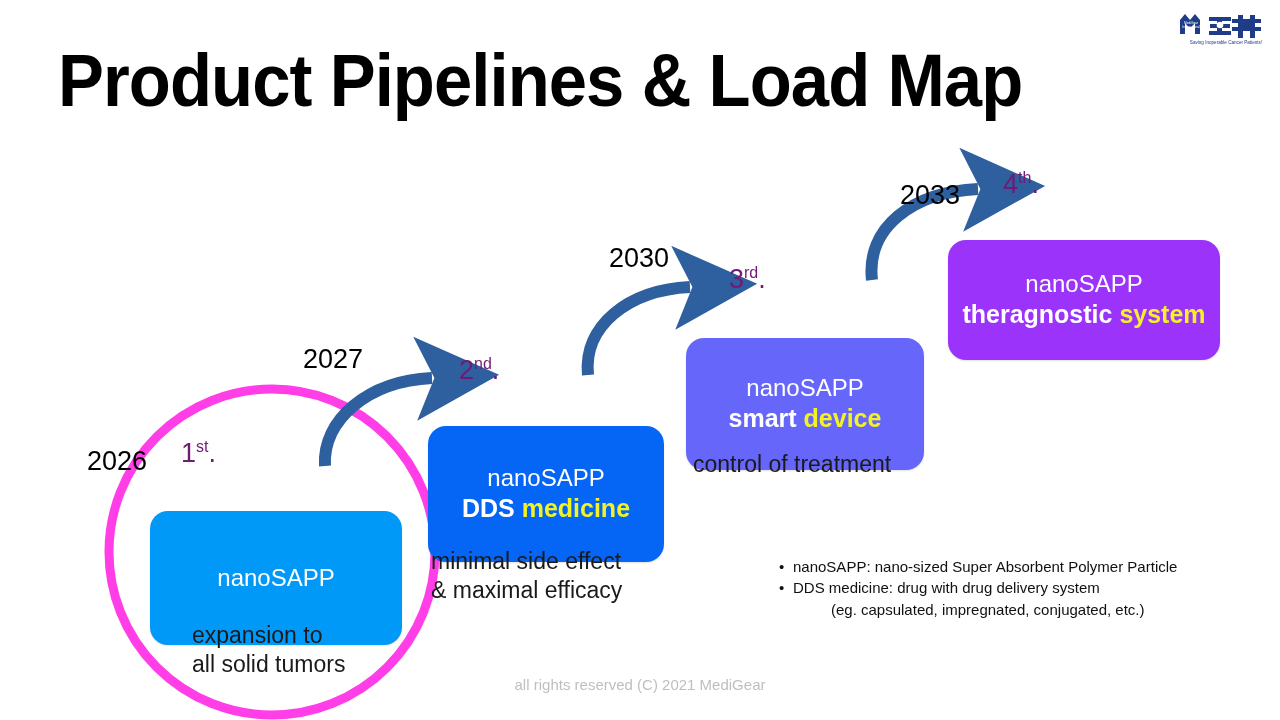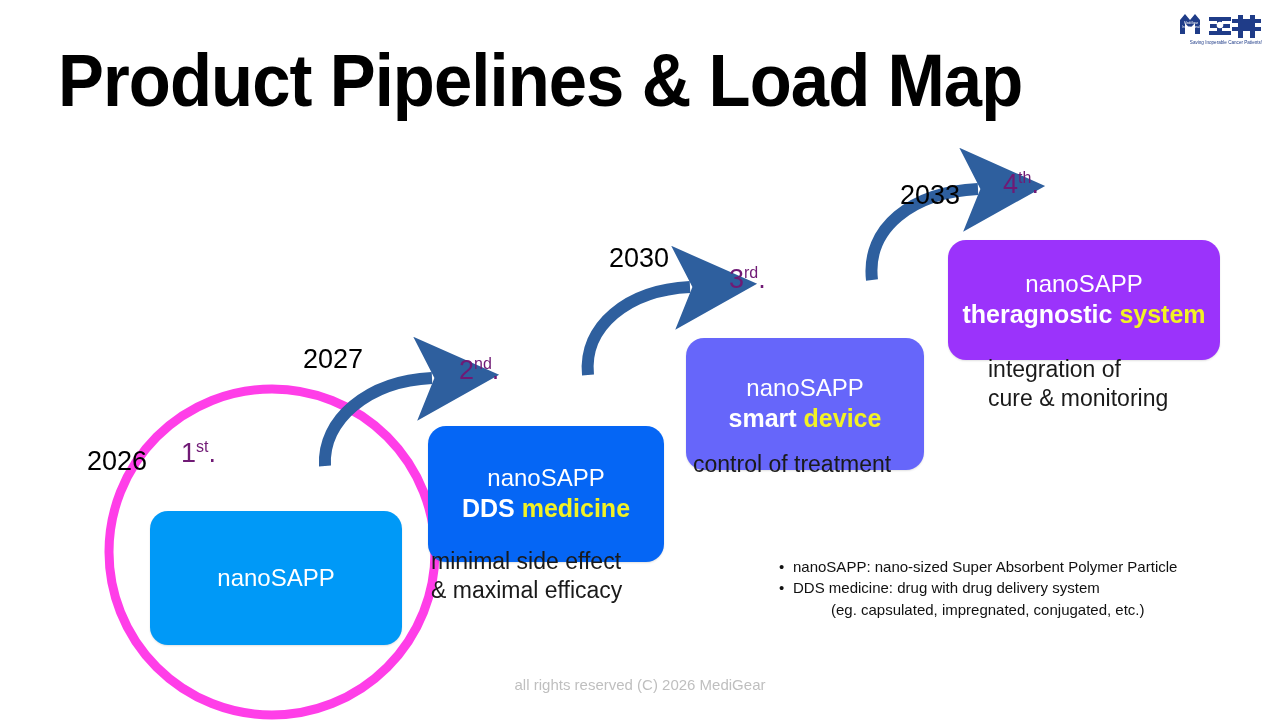--- a/index.html
+++ b/index.html
@@ -149,35 +149,35 @@
   <div class="box" id="box3" style="background: rgb(102, 102, 250);">
     <div class="l1">nanoSAPP</div>
     <div class="l2"><span>smart </span><span class="hl">device</span></div>
   </div>
 
   <div class="box" id="box4" style="background: rgb(155, 51, 251);">
     <div class="l1">nanoSAPP</div>
     <div class="l2"><span>theragnostic </span><span class="hl">system</span></div>
   </div>
 
+  <div class="cap" id="cap1">expansion to
+all solid tumors</div>
   <div class="cap" id="cap2">minimal side effect
 &amp; maximal efficacy</div>
   <div class="cap" id="cap3">control of treatment</div>
-  <div class="cap" id="cap4">integration of
-cure &amp; monitoring</div>
 
   <div class="notes">
     <div class="note">
       <span class="bullet">•</span>
       <span class="ntext">nanoSAPP: nano-sized Super Absorbent Polymer Particle</span>
     </div>
     <div class="note">
       <span class="bullet">•</span>
       <span class="ntext">DDS medicine: drug with drug delivery system</span>
     </div>
     <div class="note note-sub">
       <span class="ntext" style="margin-left:38px">(eg. capsulated, impregnated, conjugated, etc.)</span>
     </div>
   </div>
 
-  <div class="footer">all rights reserved (C) 2026 MediGear</div>
+  <div class="footer">all rights reserved (C) 2021 MediGear</div>
 
 </div>
 
 </body></html>

